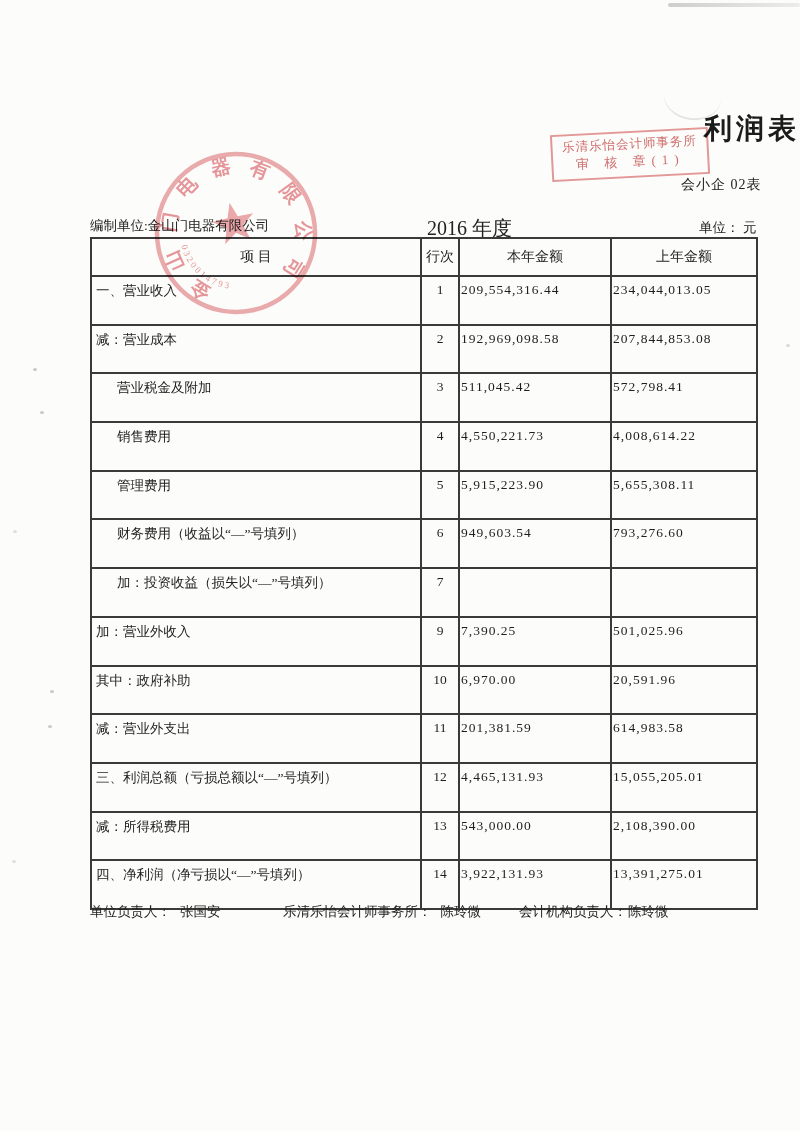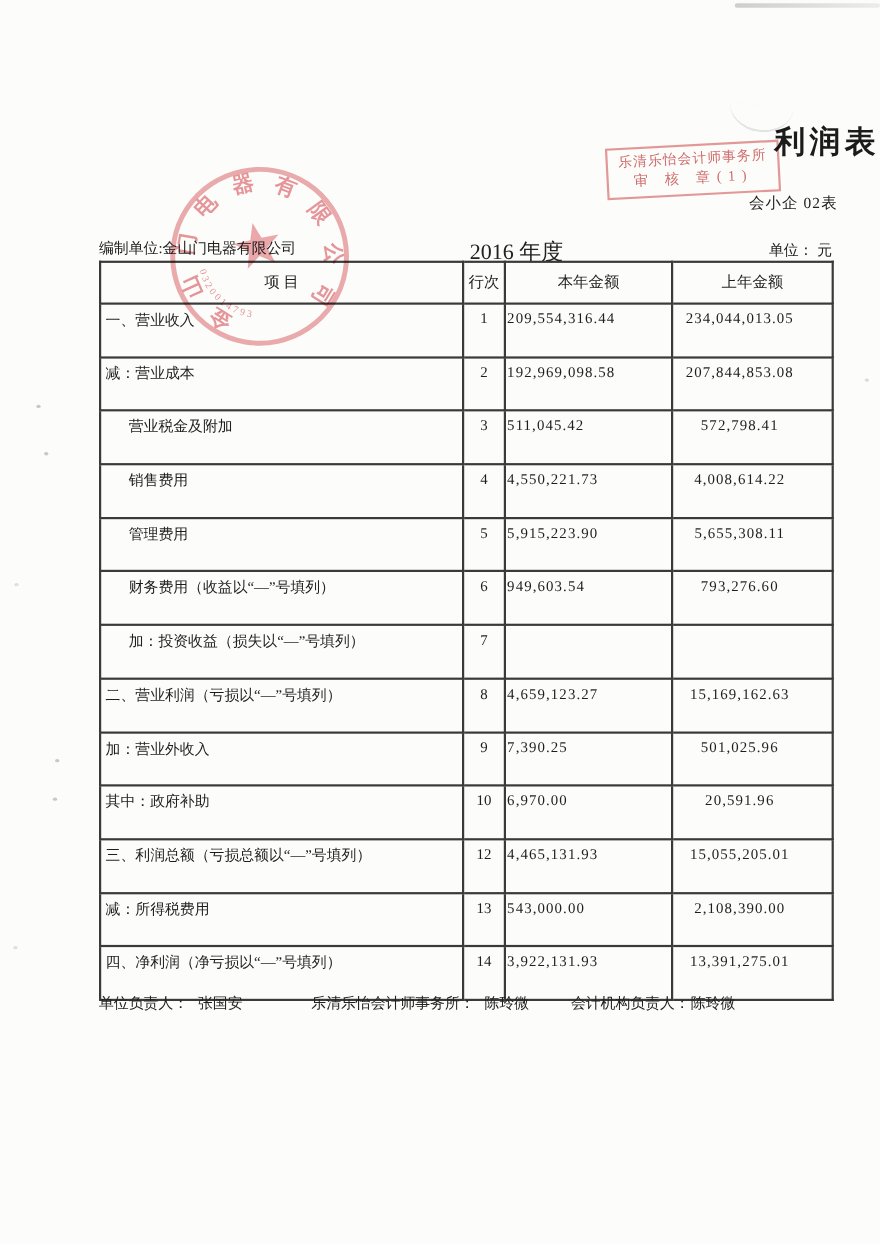--- a/index.html
+++ b/index.html
@@ -49,21 +49,21 @@
   table.statement th, table.statement td {
     border:2px solid #3a3a3a; vertical-align:top;
     font-weight:normal; font-size:13.5px; color:#1e1e1e;
   }
   table.statement thead th { height:34px; vertical-align:middle; text-align:center; font-size:14px; }
   table.statement tbody td { height:40.7px; padding-top:5px; }
   td.c-item { padding-left:4px; }
   td.c-item.indent { padding-left:25px; }
   td.c-line { text-align:center; }
   td.c-cur  { text-align:left; padding-right:14px; letter-spacing:1px; }
-  td.c-pri  { text-align:center; padding-right:24px; letter-spacing:1px; }
+  td.c-pri  { text-align:left; padding-right:24px; letter-spacing:1px; }
 
   
   .footer-item { position:absolute; top:903px; font-size:13.5px; white-space:nowrap; }
   .footer-item .name { margin-left:9px; }
   .f0 { left:90px; }
   .f1 { left:283px; }
   .f2 { left:519px; }
   .f2 .name { margin-left:1px; }
 
   
@@ -178,38 +178,38 @@
       <td class="c-cur">949,603.54</td>
       <td class="c-pri">793,276.60</td>
     </tr>
         <tr>
       <td class="c-item indent">加：投资收益（损失以“—”号填列）</td>
       <td class="c-line">7</td>
       <td class="c-cur"></td>
       <td class="c-pri"></td>
     </tr>
         <tr>
-      <td class="c-item">二、营业利润（亏损以“—”号填列）</td>
-      <td class="c-line">8</td>
-      <td class="c-cur">4,659,123.27</td>
-      <td class="c-pri">15,169,162.63</td>
-    </tr>
-        <tr>
       <td class="c-item">加：营业外收入</td>
       <td class="c-line">9</td>
       <td class="c-cur">7,390.25</td>
       <td class="c-pri">501,025.96</td>
     </tr>
         <tr>
       <td class="c-item">其中：政府补助</td>
       <td class="c-line">10</td>
       <td class="c-cur">6,970.00</td>
       <td class="c-pri">20,591.96</td>
     </tr>
         <tr>
+      <td class="c-item">减：营业外支出</td>
+      <td class="c-line">11</td>
+      <td class="c-cur">201,381.59</td>
+      <td class="c-pri">614,983.58</td>
+    </tr>
+        <tr>
       <td class="c-item">三、利润总额（亏损总额以“—”号填列）</td>
       <td class="c-line">12</td>
       <td class="c-cur">4,465,131.93</td>
       <td class="c-pri">15,055,205.01</td>
     </tr>
         <tr>
       <td class="c-item">减：所得税费用</td>
       <td class="c-line">13</td>
       <td class="c-cur">543,000.00</td>
       <td class="c-pri">2,108,390.00</td>

